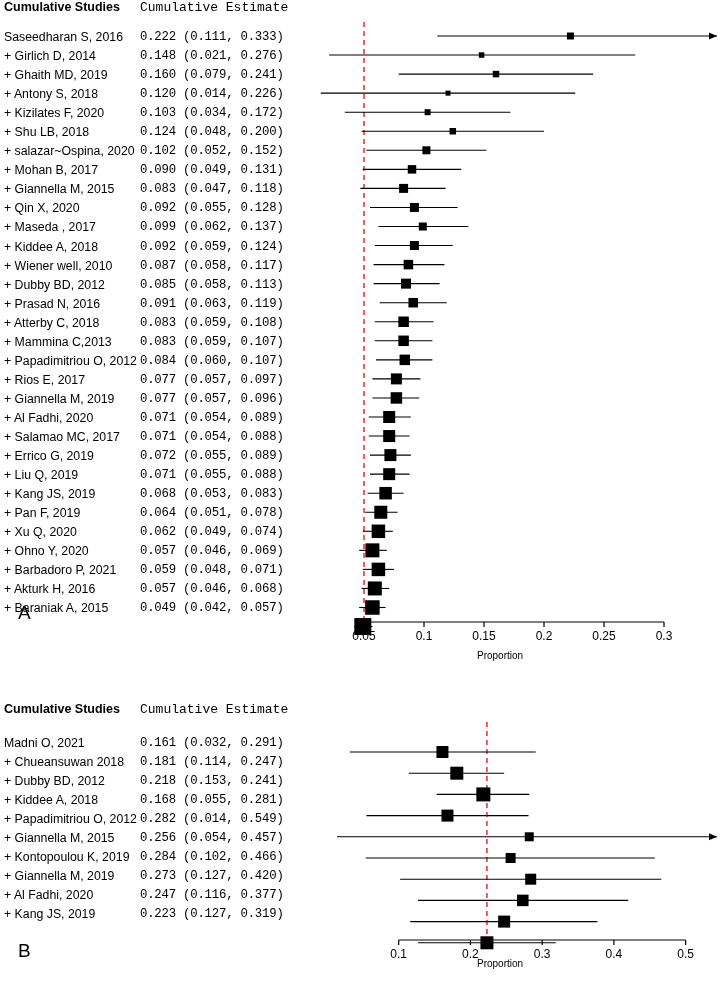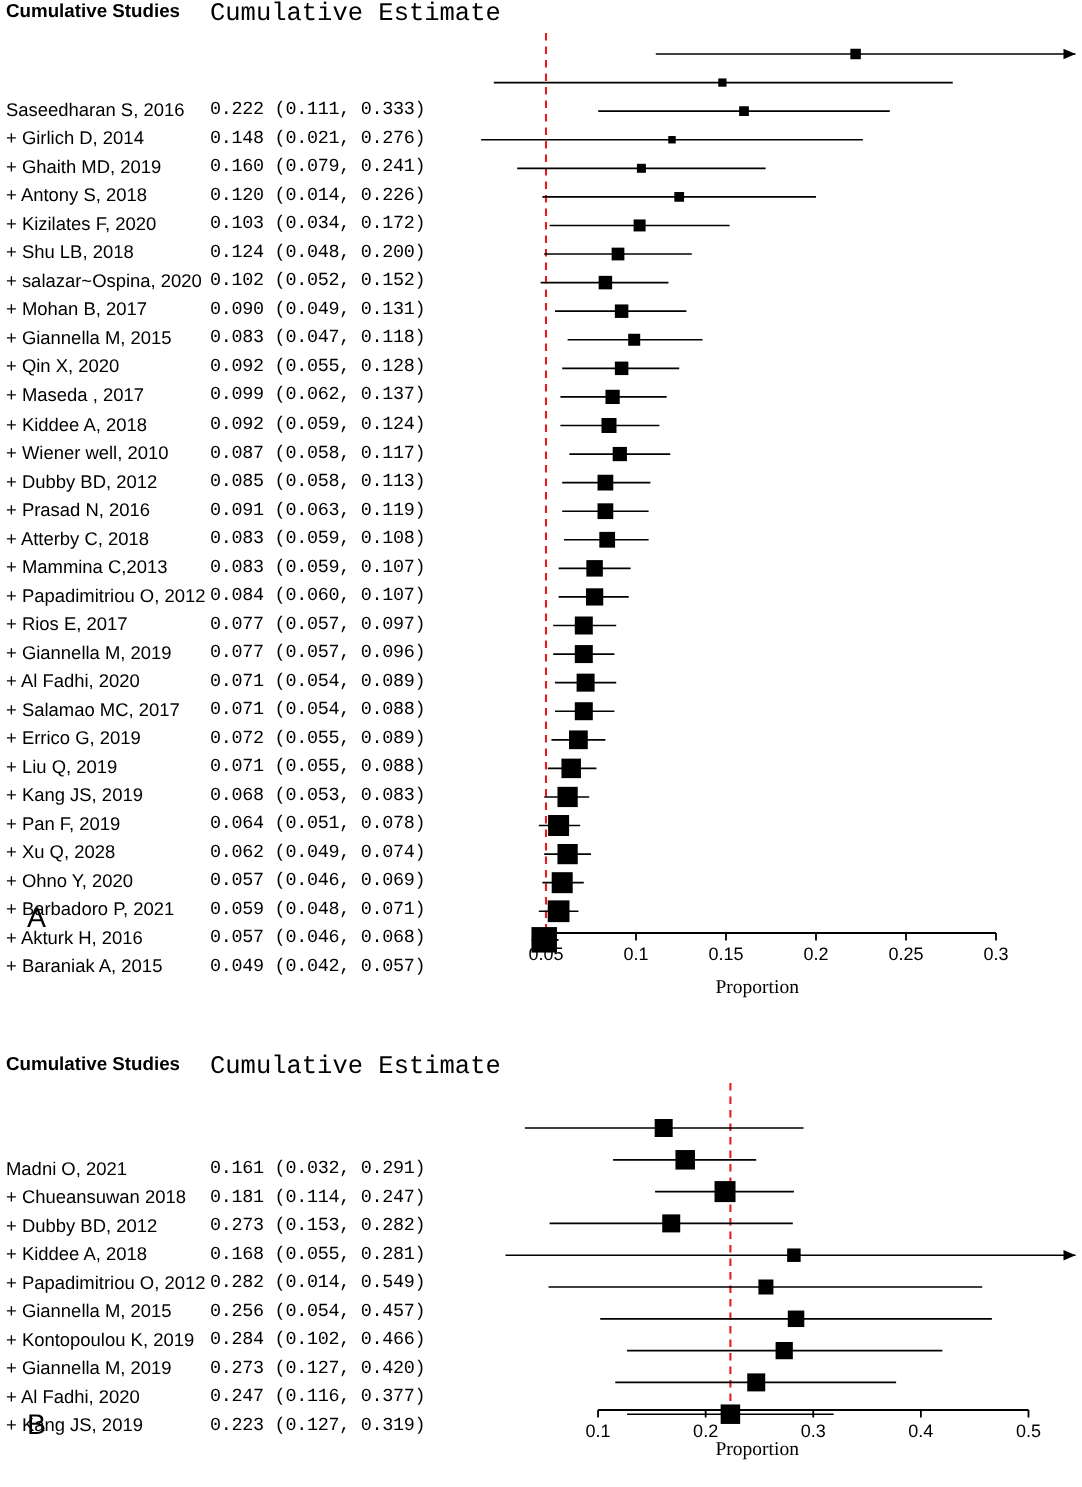--- a/index.html
+++ b/index.html
@@ -25,30 +25,29 @@
 
   .hdr-studies {
     position: absolute;
     font-weight: bold;
     font-size: 12.5px;
     font-family: "Liberation Sans", sans-serif;
     white-space: nowrap;
   }
   .hdr-estimate {
     position: absolute;
-    font-size: 17px;
+    font-size: 13px;
     font-family: "Liberation Mono", monospace;
     white-space: nowrap;
   }
 
   .rows {
     position: absolute;
     left: 0;
     width: 300px;
-    margin-top: 36px;
   }
   .row {
     position: relative;
     height: 19.05px;
   }
   .row .label {
     position: absolute;
     left: 4px;
     top: 0;
     font-size: 12.3px;
@@ -65,22 +64,22 @@
     letter-spacing: -0.2px;
   }
 
   .plot {
     position: absolute;
   }
   .plot svg { display: block; }
 
   .axis-title {
     position: absolute;
-    font-size: 13px;
-    font-family: Liberation Serif, serif;
+    font-size: 10px;
+    font-family: Liberation Sans, sans-serif;
   }
   .panel-letter {
     position: absolute;
     font-size: 19px;
     font-family: "Liberation Sans", sans-serif;
   }
 </style>
 </head>
 <body>
 
@@ -187,21 +186,21 @@
       </div>
       <div class="row">
         <span class="label">+ Kang JS, 2019</span>
         <span class="est">0.068 (0.053, 0.083)</span>
       </div>
       <div class="row">
         <span class="label">+ Pan F, 2019</span>
         <span class="est">0.064 (0.051, 0.078)</span>
       </div>
       <div class="row">
-        <span class="label">+ Xu Q, 2028</span>
+        <span class="label">+ Xu Q, 2020</span>
         <span class="est">0.062 (0.049, 0.074)</span>
       </div>
       <div class="row">
         <span class="label">+ Ohno Y, 2020</span>
         <span class="est">0.057 (0.046, 0.069)</span>
       </div>
       <div class="row">
         <span class="label">+ Barbadoro P, 2021</span>
         <span class="est">0.059 (0.048, 0.071)</span>
       </div>
@@ -312,21 +311,21 @@
       <div class="row">
         <span class="label">Madni O, 2021</span>
         <span class="est">0.161 (0.032, 0.291)</span>
       </div>
       <div class="row">
         <span class="label">+ Chueansuwan  2018</span>
         <span class="est">0.181 (0.114, 0.247)</span>
       </div>
       <div class="row">
         <span class="label">+ Dubby BD, 2012</span>
-        <span class="est">0.273 (0.153, 0.282)</span>
+        <span class="est">0.218 (0.153, 0.241)</span>
       </div>
       <div class="row">
         <span class="label">+ Kiddee A, 2018</span>
         <span class="est">0.168 (0.055, 0.281)</span>
       </div>
       <div class="row">
         <span class="label">+ Papadimitriou O, 2012</span>
         <span class="est">0.282 (0.014, 0.549)</span>
       </div>
       <div class="row">

